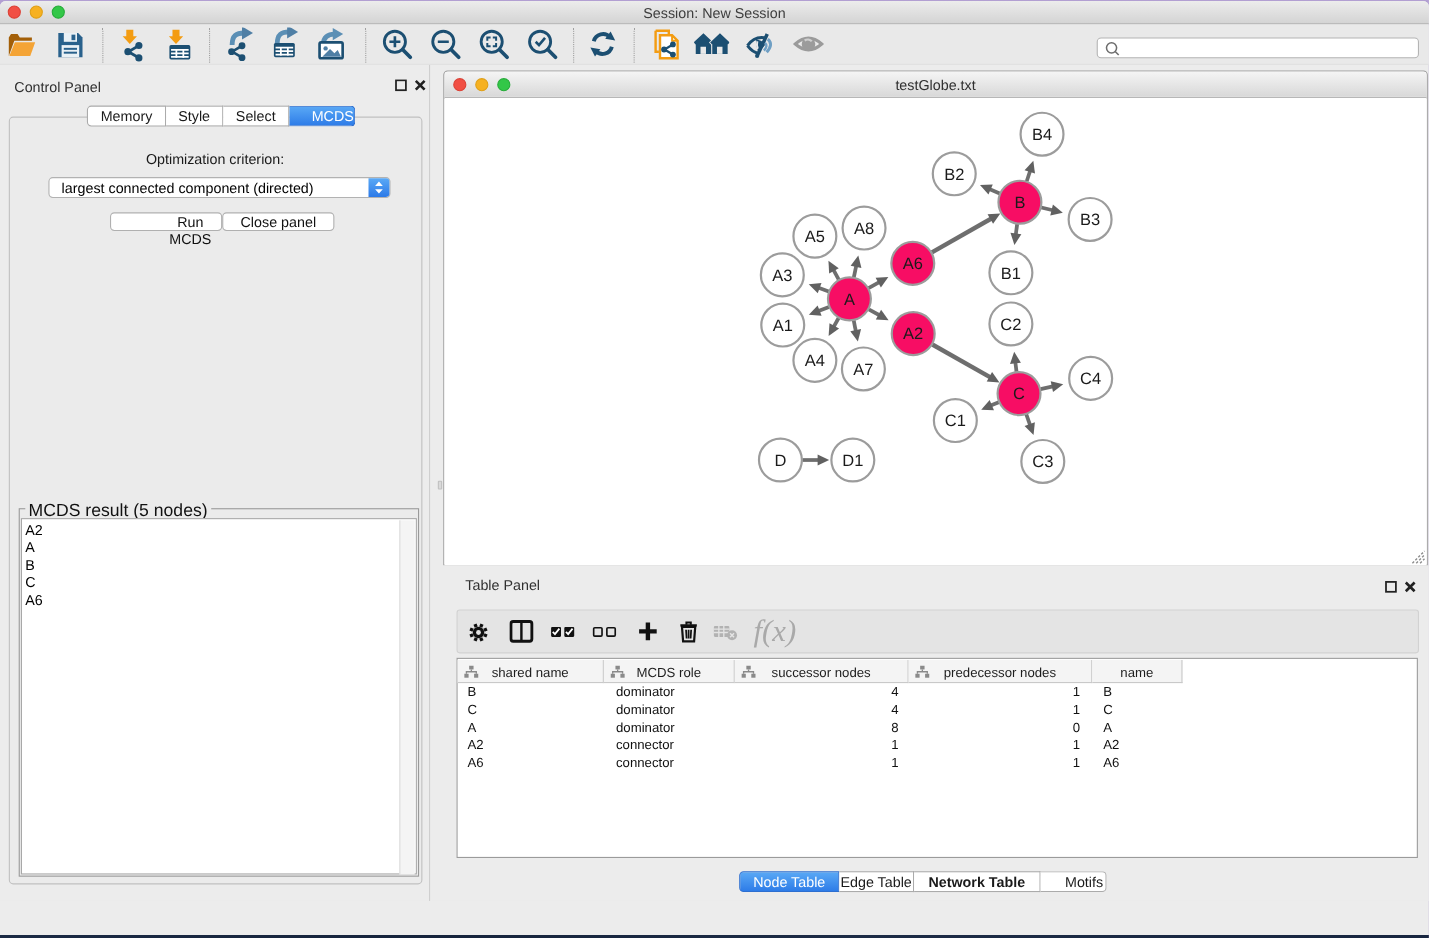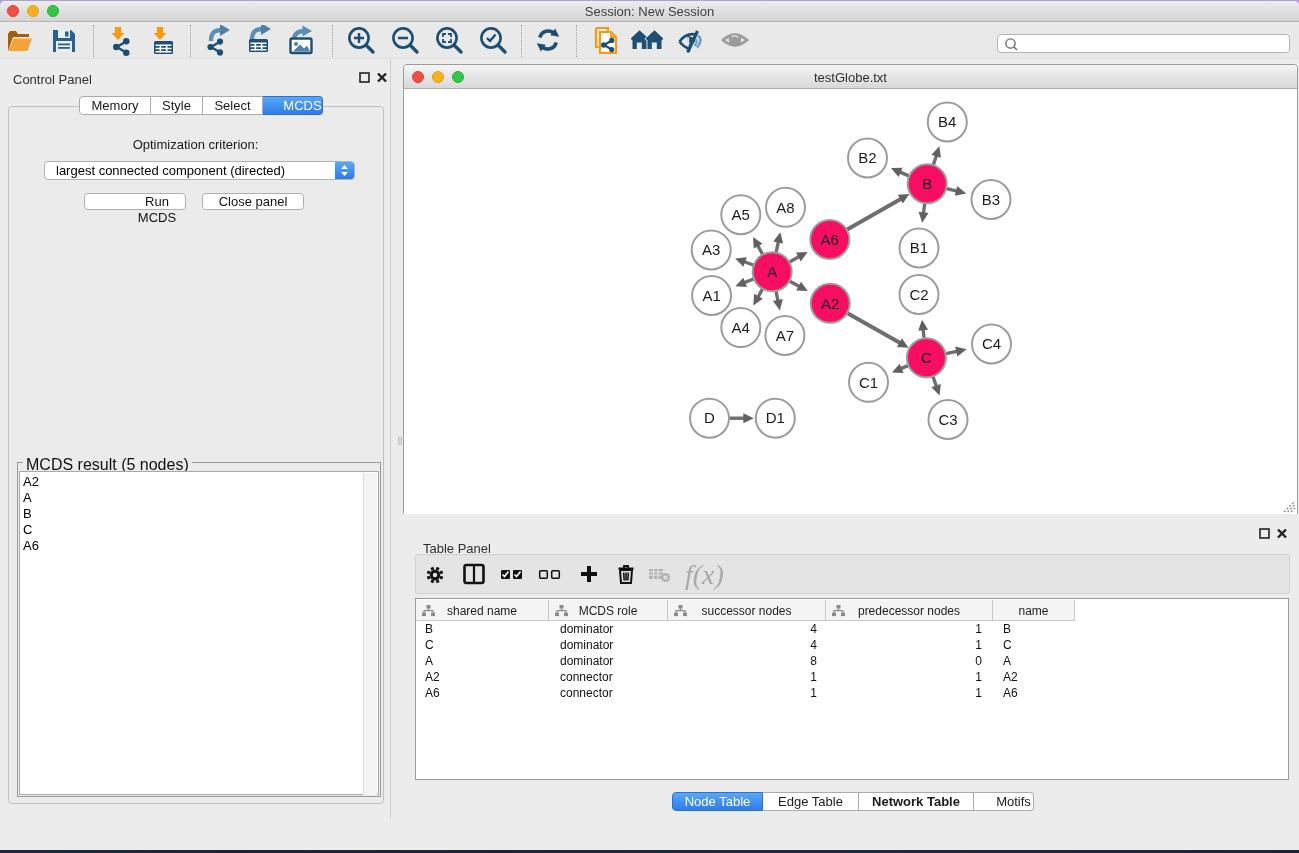--- a/index.html
+++ b/index.html
@@ -204,21 +204,21 @@
     </div>
     <div class="abs" style="left:44px; top:102px; width:311px; height:19px; background:#fff; border:1px solid #b2b2b2; border-radius:4px;">
       <div class="abs" style="left:11px; top:1px; font-size:13px; color:#000;">largest connected component (directed)</div>
       <div class="abs" style="right:0; top:0; width:19px; height:17px; background:linear-gradient(#5aa9f6,#2d7ae8); border-radius:0 3px 3px 0;">
         <svg width="19" height="17">
             <path d="M9.5 3 L13 7 L6 7 Z M9.5 14 L13 10 L6 10 Z" fill="#fff"></path>
           </svg>
       </div>
     </div>
     <div class="abs" style="left:0; width:391px; top:78px; text-align:center; font-size:13px; color:#1a1a1a;">Optimization criterion:</div>
-    <div class="btn" style="left:84px; top:134px; width:102px;padding-left:44px;">Run MCDS</div>
+    <div class="btn" style="left:100px; top:134px; width:102px;padding-left:44px;">Run MCDS</div>
     <div class="btn" style="left:202px; top:134px; width:102px;">Close panel</div>
     <div id="mcds-group"></div>
     <div id="mcds-label">MCDS result (5 nodes)</div>
     <div class="abs" style="left:19px; top:412px; width:360px; height:324px; background:#fff; border:1px solid #a8a8a8;">
       <div style="padding:2px 0 0 3px; font-size:13px; line-height:16px; color:#000;">A2<br>A<br>B<br>C<br>A6</div>
       <div class="abs" style="right:1px; top:1px; width:14px; height:322px; background:#f4f4f4; border-left:1px solid #dcdcdc;"></div>
     </div>
   </div>
   <div id="netwin">
     <div id="nettitle">
@@ -311,21 +311,21 @@
 <text x="371.3" y="333.4" text-anchor="middle" font-family="Liberation Sans, sans-serif" font-size="15" fill="#1b1b1b">D1</text>
 </svg>
       <svg class="abs" style="right:1px; bottom:1px;" width="13" height="13">
           <path d="M1 12 L12 1 M4.5 12 L12 4.5 M8 12 L12 8" stroke="#8d8d8d" stroke-width="1.3" fill="none" stroke-dasharray="2.2 1.6"></path>
         </svg>
     </div>
   </div>
   <div class="abs" style="left:398px; top:436px; width:4px; height:8px; background:#dadada; border:1px solid #c0c0c0; border-radius:1px;"></div>
   <div class="abs" style="left:845px; top:514px; width:11px; height:5px; background:#e0e0e0; border:1px solid #bdbdbd; border-radius:2px;"></div>
   <div id="tablepanel">
-    <div class="ptitle abs" style="left:31px; top:27px;">Table Panel</div>
+    <div class="ptitle abs" style="left:31px; top:10px;">Table Panel</div>
     <svg class="abs" style="left:867px; top:14px;" width="30" height="12">
         <rect x="1" y="1" width="9" height="9" fill="none" stroke="#222" stroke-width="1.6"></rect>
         <path d="M19 1.5 L27 9.5 M27 1.5 L19 9.5" stroke="#222" stroke-width="2.4"></path>
       </svg>
     <div id="tptoolbar">
         <div class="abs" style="left:10px; top:7px;"><svg width="26" height="26" viewBox="0 0 26 26">
             <g fill="#111111">
               <circle cx="9" cy="13" r="5.2"></circle>
               <circle cx="9" cy="13" r="2.2" fill="#e4e4e4"></circle>
               <rect x="13.8" y="14.1" width="3" height="3" transform="rotate(22.5 15.3 15.6)"></rect>
@@ -453,19 +453,19 @@
         <div class="trow" style="top:86px;">
           <div class="cell" style="left:8px;">A6</div>
           <div class="cell" style="left:143px;">connector</div>
           <div class="cell num" style="left:252px; width:148px;">1</div>
           <div class="cell num" style="left:410px; width:155px;">1</div>
           <div class="cell" style="left:586px;">A6</div>
         </div>
     </div>
     <div id="btabs">
       <div class="tab first sel" style="width:91px;">Node Table</div>
-      <div class="tab" style="width:96px;">Edge Table</div>
+      <div class="tab" style="width:68px;">Edge Table</div>
       <div class="tab" style="width:115px;font-weight:bold;">Network Table</div>
       <div class="tab last" style="width:60px;">Motifs</div>
     </div>
   </div>
 </div>
 <div id="deskbottom"></div>
 
 </body></html>

